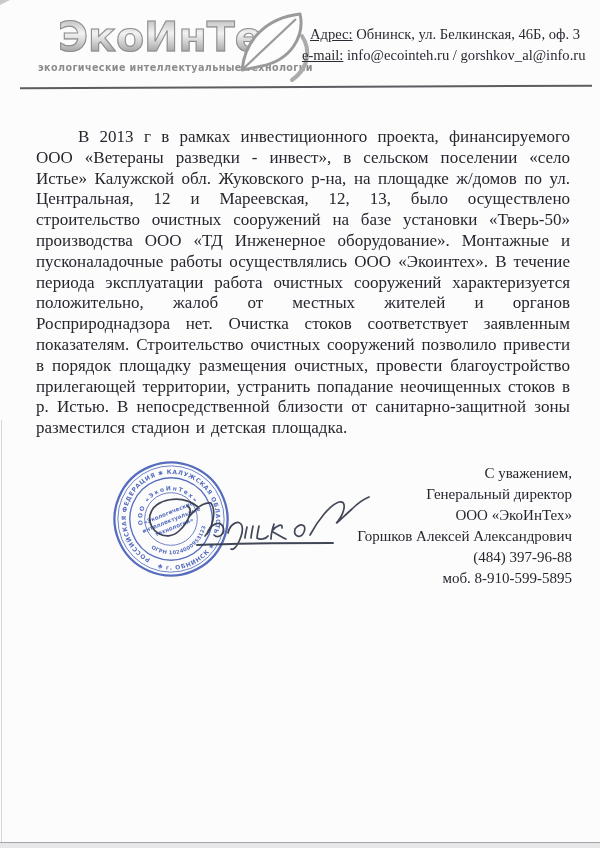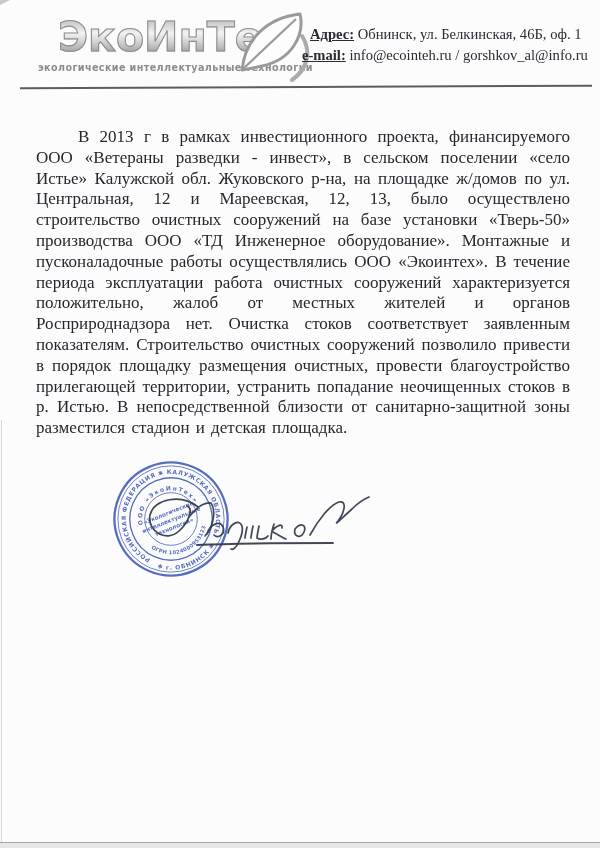--- a/index.html
+++ b/index.html
@@ -15,21 +15,21 @@
              -webkit-background-clip:text;background-clip:text;color:transparent;
              -webkit-text-stroke:1.1px #8f8f8f;}
   .logo-tagline{position:absolute;left:8px;top:50px;font-family:"DejaVu Sans",sans-serif;
                 font-weight:700;font-size:9.6px;color:#8c8c8e;letter-spacing:0.4px;white-space:nowrap;}
   .logo-leaf{position:absolute;left:198px;top:-6px;}
   .contact{position:absolute;left:300px;top:24px;width:292px;font-size:14.6px;line-height:21px;color:#2a2a33;}
   .contact .row{white-space:nowrap;}
   .contact .r1{padding-left:10px;}
   .contact .r2{padding-left:22px;}
   .contact .r3{padding-left:2px;}
-  .contact .lbl{font-weight:700;text-decoration:underline;}
+  .contact .lbl{font-weight:400;text-decoration:underline;}
   .rule{position:absolute;left:20px;top:86px;width:572px;height:2px;background:#5d5d61;
         transform:rotate(-0.25deg);}
   
   .bodytext{position:absolute;left:36px;top:127px;width:534px;font-size:17px;line-height:20.8px;
             text-align:justify;text-indent:42px;color:#26262e;word-spacing:2px;}
   
   .sigblock{position:absolute;left:290px;top:463px;width:282px;text-align:right;
             font-size:15px;line-height:21px;color:#26262e;}
   .stamp{position:absolute;left:104px;top:452px;width:134px;height:134px;transform:rotate(-22deg);opacity:.85;}
   .stamp text{font-family:"DejaVu Sans",sans-serif;font-weight:700;}
@@ -55,21 +55,21 @@
           <path d="M14 64 C17 34 38 12 72 8 C77 30 63 54 34 60 C26 62 18 63 14 64 Z" fill="#fdfdfd" stroke="#9a9a9a" stroke-width="3" stroke-linejoin="round"></path>
           <path d="M16 62 C32 47 48 32 68 13" fill="none" stroke="#9a9a9a" stroke-width="2.2"></path>
           <path d="M74 30 C83 44 81 62 64 74" fill="none" stroke="#ababab" stroke-width="4" stroke-linecap="round"></path>
         </svg>
       </div>
     </div>
     <div class="contact">
       <div class="row r1">
         <span class="lbl">Адрес:</span>
         <span> </span>
-        <span>Обнинск, ул. Белкинская, 46Б, оф. 1</span>
+        <span>Обнинск, ул. Белкинская, 46Б, оф. 3</span>
       </div>
       <div class="row r3">
         <span class="lbl">e-mail:</span>
         <span> </span>
         <span>info@ecointeh.ru / gorshkov_al@info.ru</span>
       </div>
     </div>
     <div class="rule"></div>
   </div>
 
@@ -118,17 +118,25 @@
         <path d="M 228 533 C 230 523 240 519 242 526 C 244 533 236 552 231 549"></path>
         <path d="M 247 527 C 246 532 245 536 245 538 M 253 526 C 252 531 251 536 251 538 M 259 526 C 258 531 257 536 257 538 C 260 540 266 539 268 536"></path>
         <path d="M 274 524 C 272 530 271 536 271 539 M 272 531 C 277 525 283 523 282 528 M 273 532 C 279 535 283 538 286 539"></path>
         <path d="M 295 529 C 301 522 307 525 304 532 C 301 539 293 537 295 529"></path>
         <path d="M 310 535 C 318 520 330 505 339 502 C 347 500 345 512 338 521 C 333 527 342 518 352 509 C 358 503 364 499 369 497"></path>
         <path d="M 197 545 C 240 543 290 543 333 543" stroke-width="1.9"></path>
       </g>
     </svg>
   </div>
 
+  <div class="sigblock">
+    <div>С уважением,</div>
+    <div>Генеральный директор</div>
+    <div>ООО «ЭкоИнТех»</div>
+    <div>Горшков Алексей Александрович</div>
+    <div>(484) 397-96-88</div>
+    <div>моб. 8-910-599-5895</div>
+  </div>
 
   <div class="scan-corner"></div>
   <div class="scan-left"></div>
   <div class="scan-bottom"></div>
 </div>
 
 </body></html>

